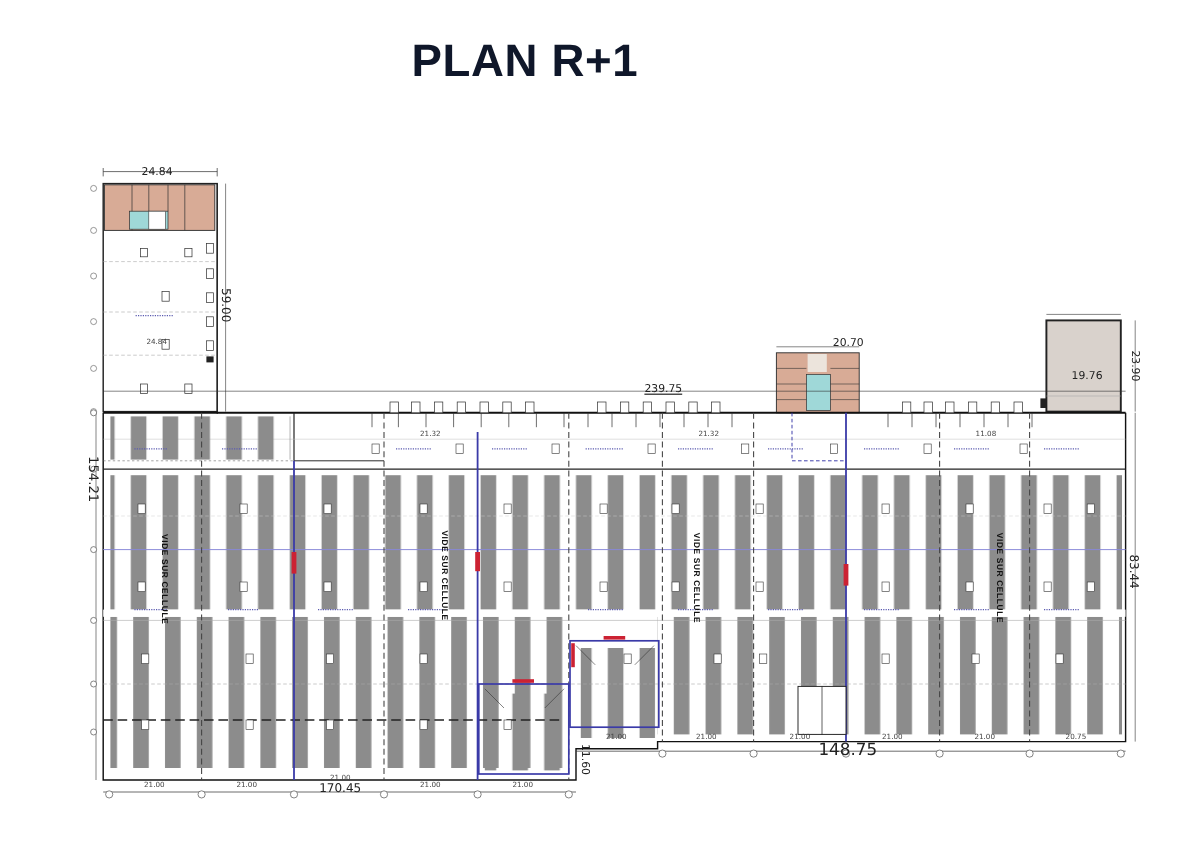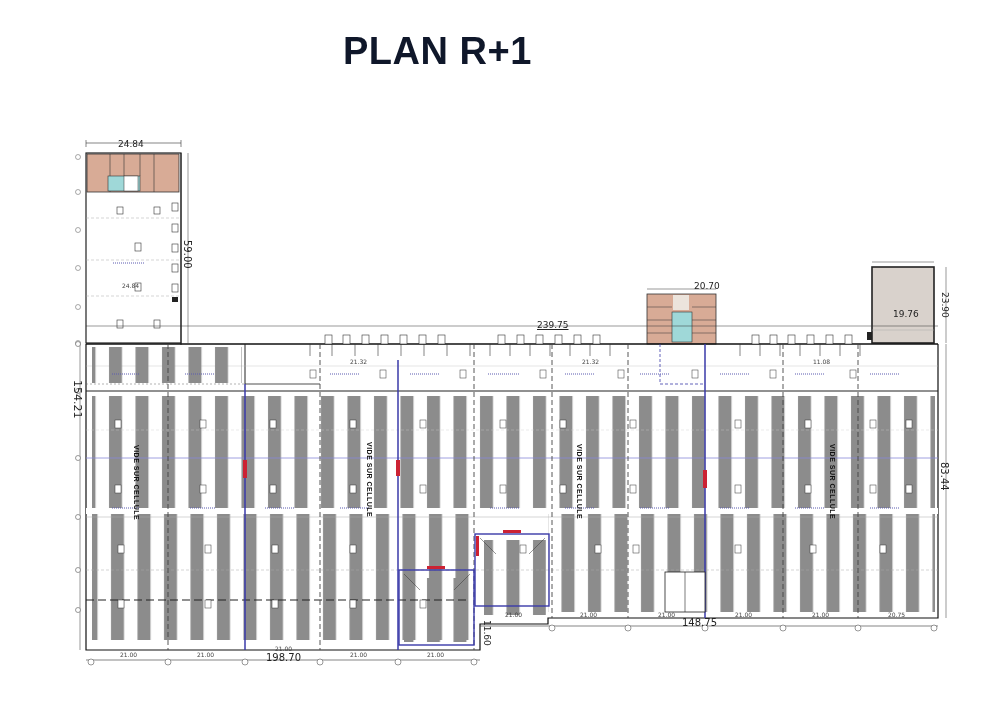--- a/index.html
+++ b/index.html
@@ -303,22 +303,22 @@
 
 <div class="dim" style="left:118px;top:139px;">24.84</div>
 <div class="dim dim-v" style="left:193px;top:240px;font-size:10px;">59.00</div>
 <div class="dim dim-small" style="left:122px;top:282px;">24.84</div>
 <div class="dim" style="left:694px;top:281px;">20.70</div>
 <div class="dim" style="left:893px;top:265px;margin-top:44px;">19.76</div>
 <div class="dim dim-v" style="left:950px;top:292px;">23.90</div>
 <div class="dim" style="left:537px;top:320px;text-decoration:underline;">239.75</div>
 <div class="dim dim-v" style="left:84px;top:380px;font-size:11px;">154.21</div>
 <div class="dim dim-v" style="left:950px;top:462px;font-size:10px;">83.44</div>
-<div class="dim" style="left:266px;top:652px;font-size:10px;">198.70</div>
-<div class="dim" style="left:682px;top:617px;font-size:10px;">148.75</div>
+<div class="dim" style="left:266px;top:652px;font-size:10px;">170.45</div>
+<div class="dim" style="left:682px;top:617px;font-size:14px;">148.75</div>
 <div class="dim dim-v" style="left:492px;top:620px;">11.60</div>
 
 <div class="dim dim-small" style="left:120px;top:651px;">21.00</div>
 <div class="dim dim-small" style="left:197px;top:651px;">21.00</div>
 <div class="dim dim-small" style="left:275px;top:645px;">21.00</div>
 <div class="dim dim-small" style="left:350px;top:651px;">21.00</div>
 <div class="dim dim-small" style="left:427px;top:651px;">21.00</div>
 
 <div class="dim dim-small" style="left:505px;top:611px;">21.00</div>
 <div class="dim dim-small" style="left:580px;top:611px;">21.00</div>

